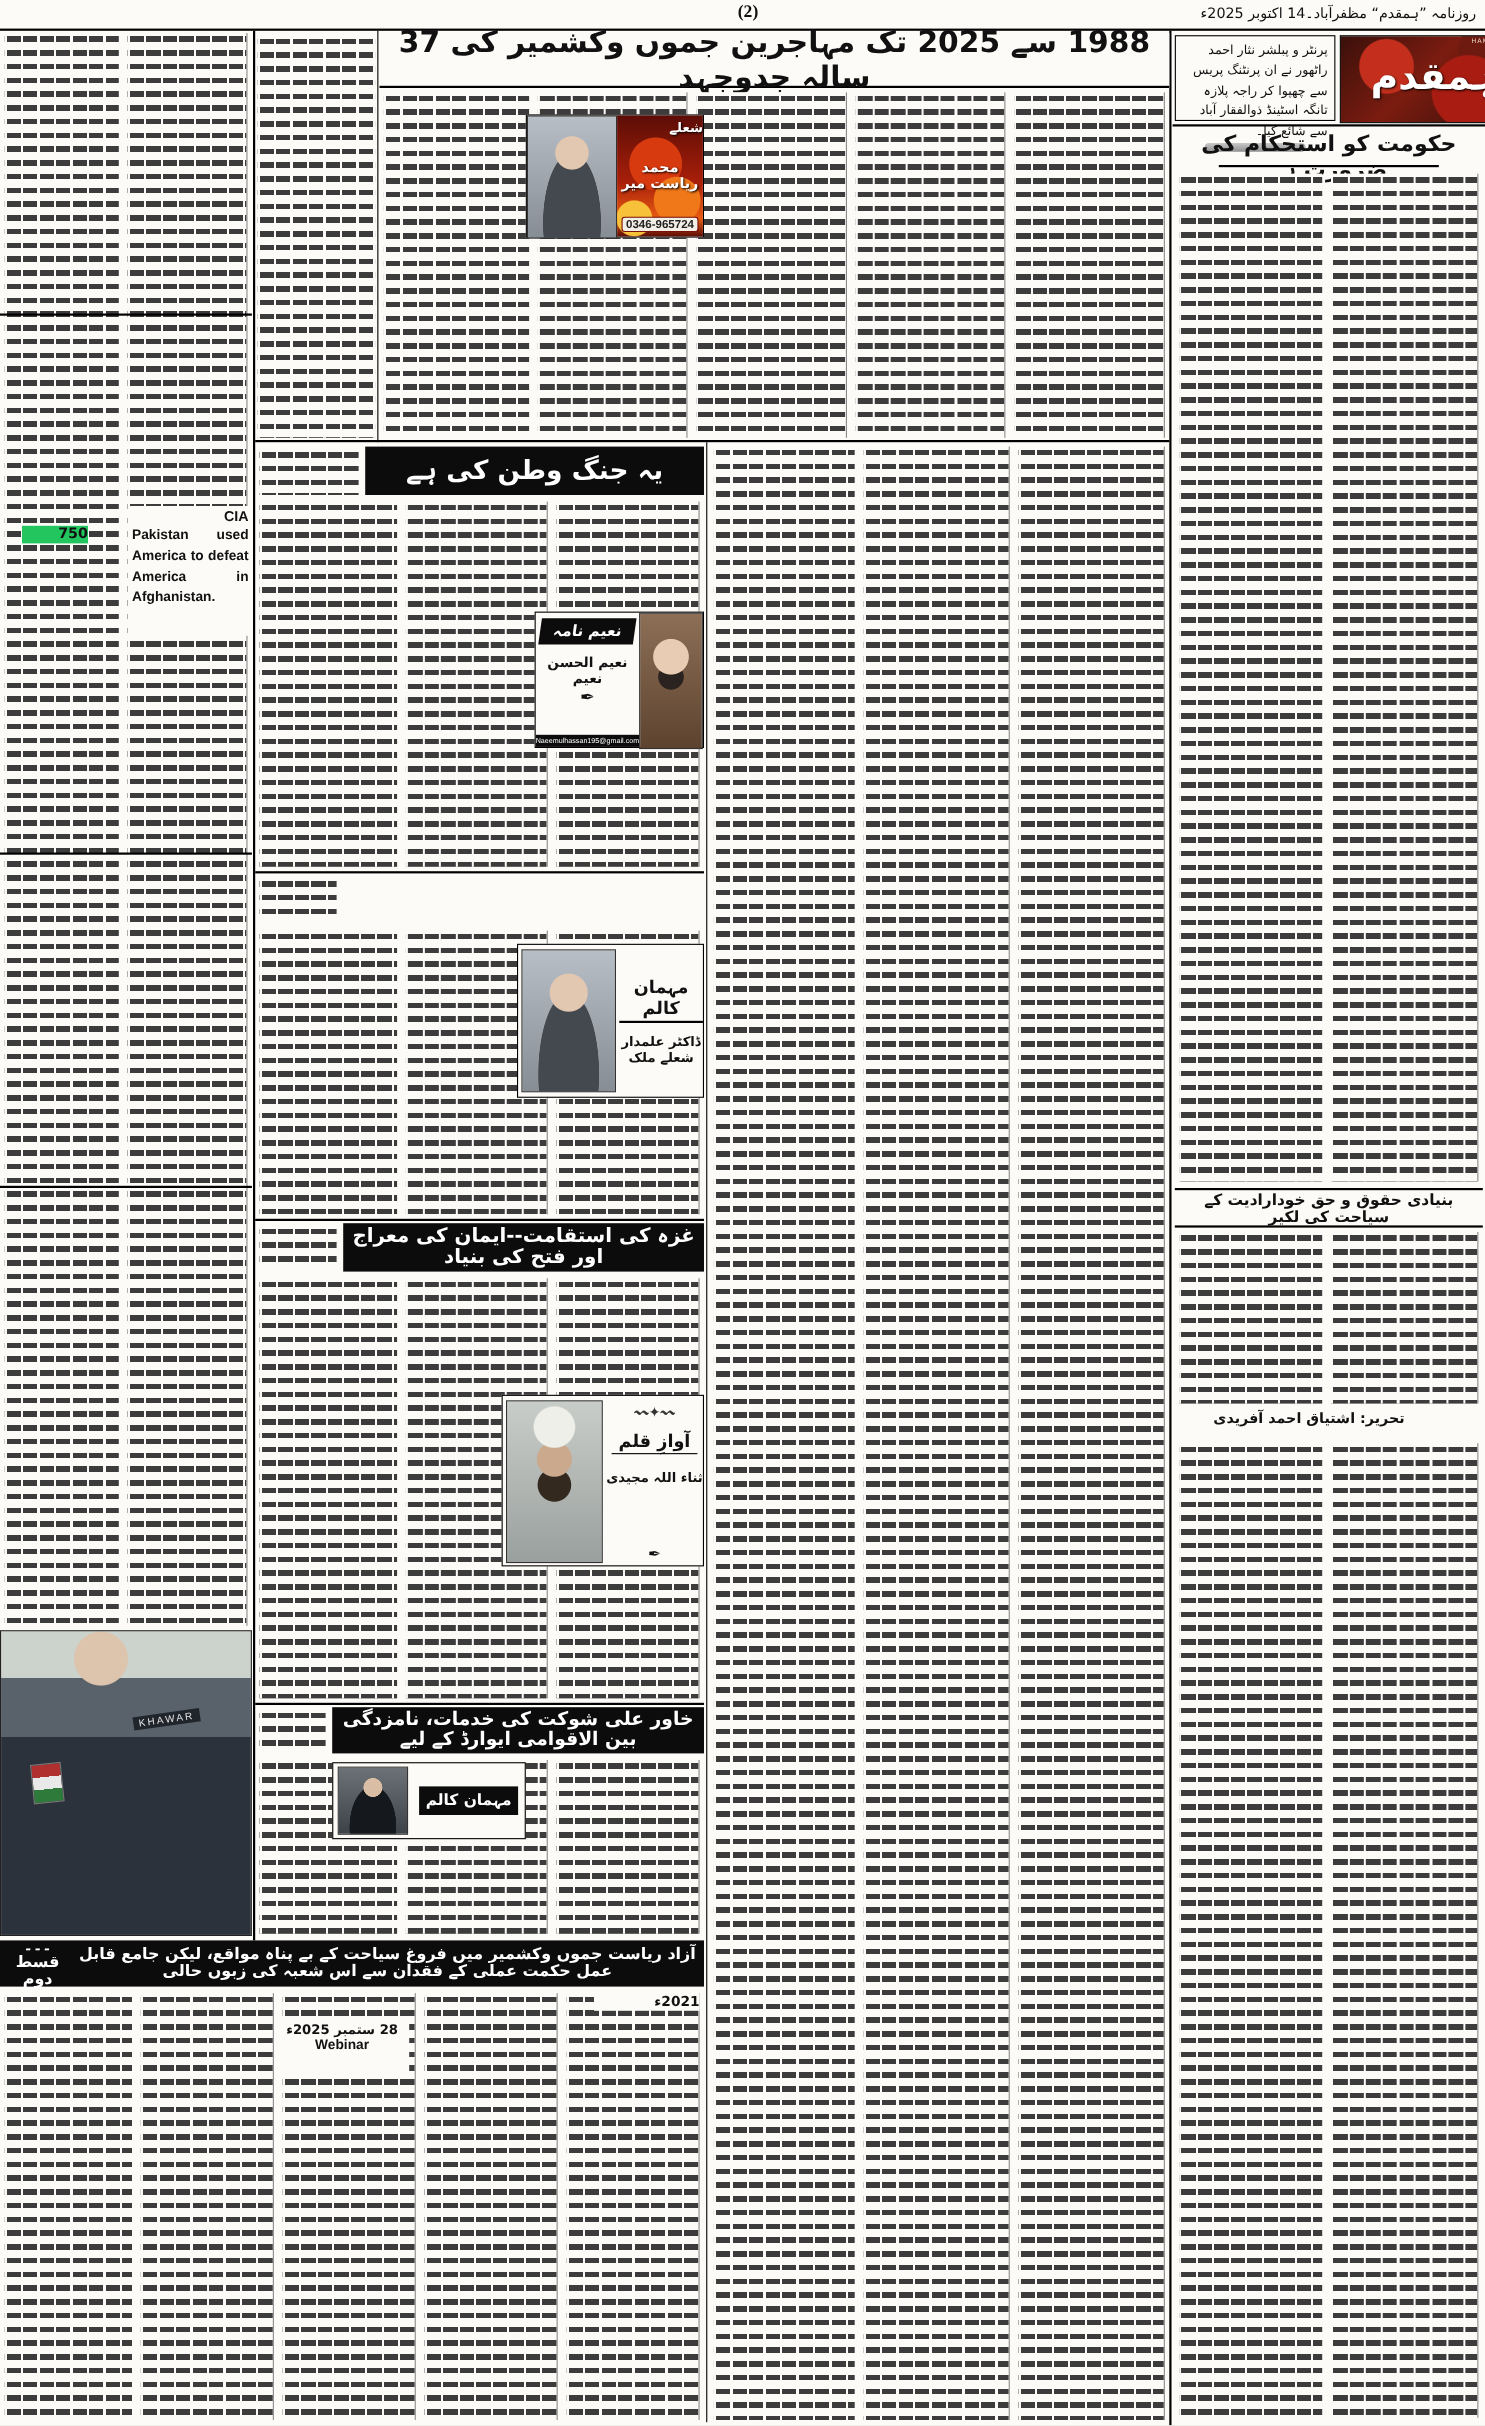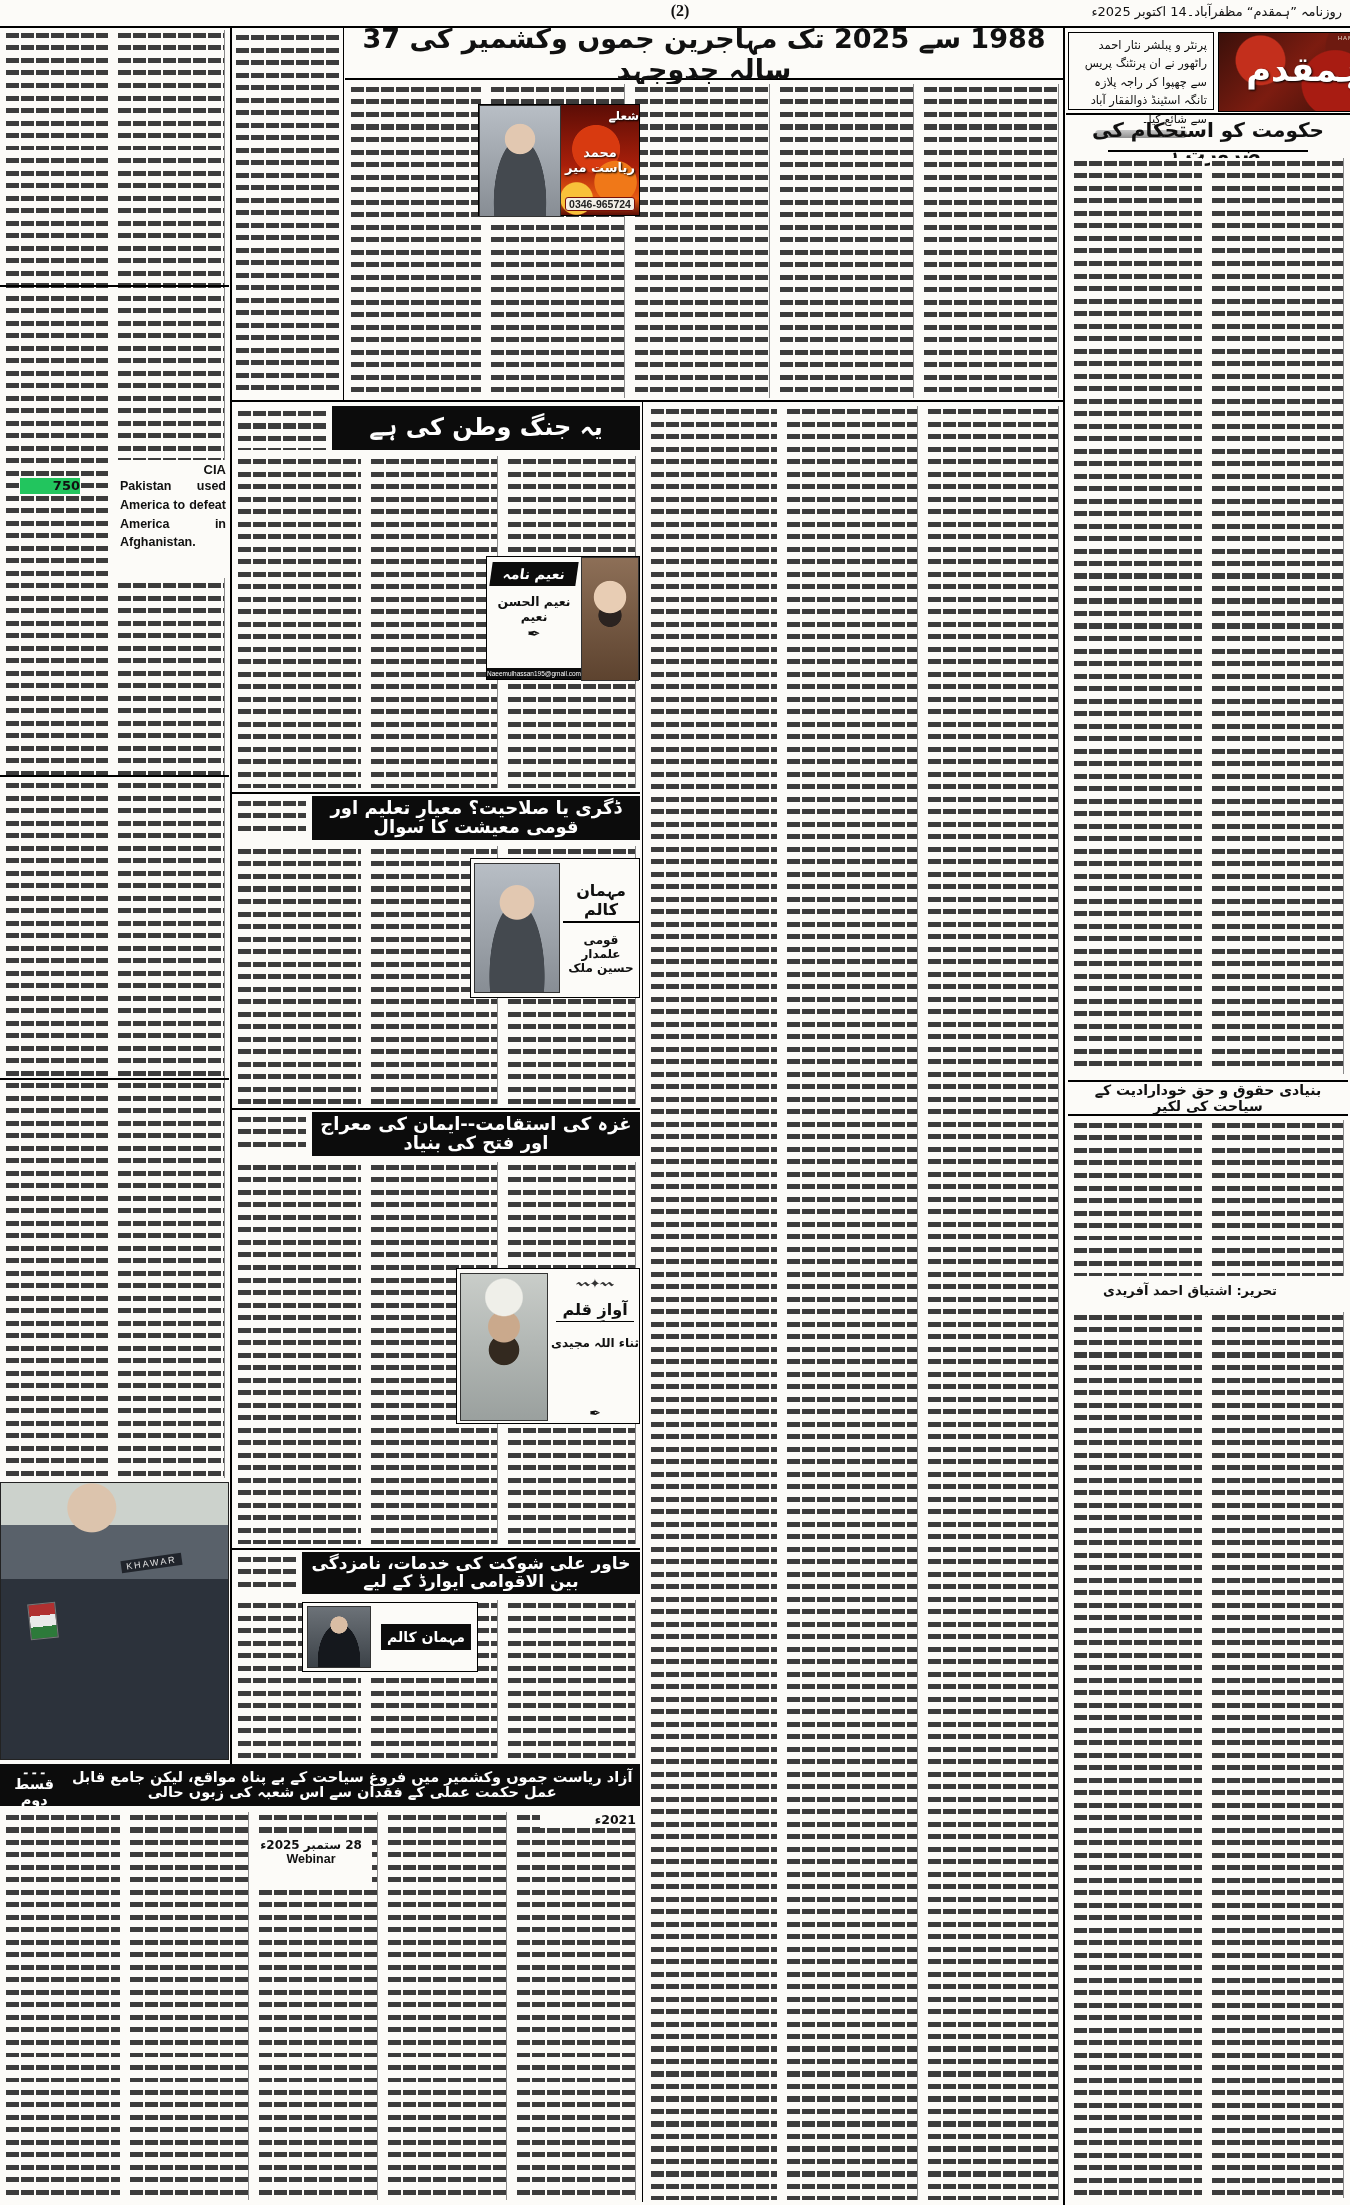--- a/index.html
+++ b/index.html
@@ -164,32 +164,31 @@
       <div class="rtl" style="margin-top:8px;text-align:center;font-weight:bold;font-size:12.5px;">نعیم الحسن نعیم</div>
       <div style="text-align:center;font-size:16px;">✒</div>
       <div style="position:absolute;left:0;right:0;bottom:0;background:#0c0c0c;color:#fff;font-size:6.5px;text-align:center;
            padding:2px 0;font-family:'Liberation Sans',sans-serif;">Naeemulhassan195@gmail.com</div>
     </div>
     <div class="headshot hs-warm" style="width:56px;height:100%;border-left:1px solid #333;"></div>
   </div>
 
   <div class="abs hline" style="left:232px;top:792px;width:408px;height:2px;"></div>
   <div class="abs tx" style="left:236px;top:798px;width:70px;height:40px;"></div>
-  <div class="abs banner rtl" style="left:312px;top:796px;width:328px;height:44px;font-size:18px;">ڈگری یا صلاحیت؟ معیارِ تعلیم اور قومی معیشت کا سوال</div>
   <div class="abs cols" style="left:232px;top:844px;width:408px;height:262px;">
     <div class="col tx"></div>
     <div class="col tx"></div>
     <div class="col tx"></div>
   </div>
 
   <div class="abs" style="left:470px;top:858px;width:170px;height:140px;background:#fcfbf8;border:1px solid #000;box-sizing:border-box;display:flex;align-items:center;">
     <div class="headshot hs-gray" style="width:84px;height:128px;margin:0 3px;"></div>
     <div style="flex:1;text-align:center;">
       <div class="rtl" style="font-weight:bold;font-size:16px;border-bottom:2px solid #000;display:inline-block;padding:0 4px 2px;">مہمان کالم</div>
-      <div class="rtl" style="font-weight:bold;font-size:12px;margin-top:10px;">قومی علمدار حسین ملک</div>
+      <div class="rtl" style="font-weight:bold;font-size:12px;margin-top:10px;">ڈاکٹر علمدار شعلے ملک</div>
     </div>
   </div>
 
   <div class="abs hline" style="left:232px;top:1108px;width:408px;height:2px;"></div>
   <div class="abs tx" style="left:236px;top:1114px;width:70px;height:40px;"></div>
   <div class="abs banner rtl" style="left:312px;top:1112px;width:328px;height:44px;font-size:18px;">غزہ کی استقامت--ایمان کی معراج اور فتح کی بنیاد</div>
   <div class="abs cols" style="left:232px;top:1160px;width:408px;height:386px;">
     <div class="col tx"></div>
     <div class="col tx"></div>
     <div class="col tx"></div>

